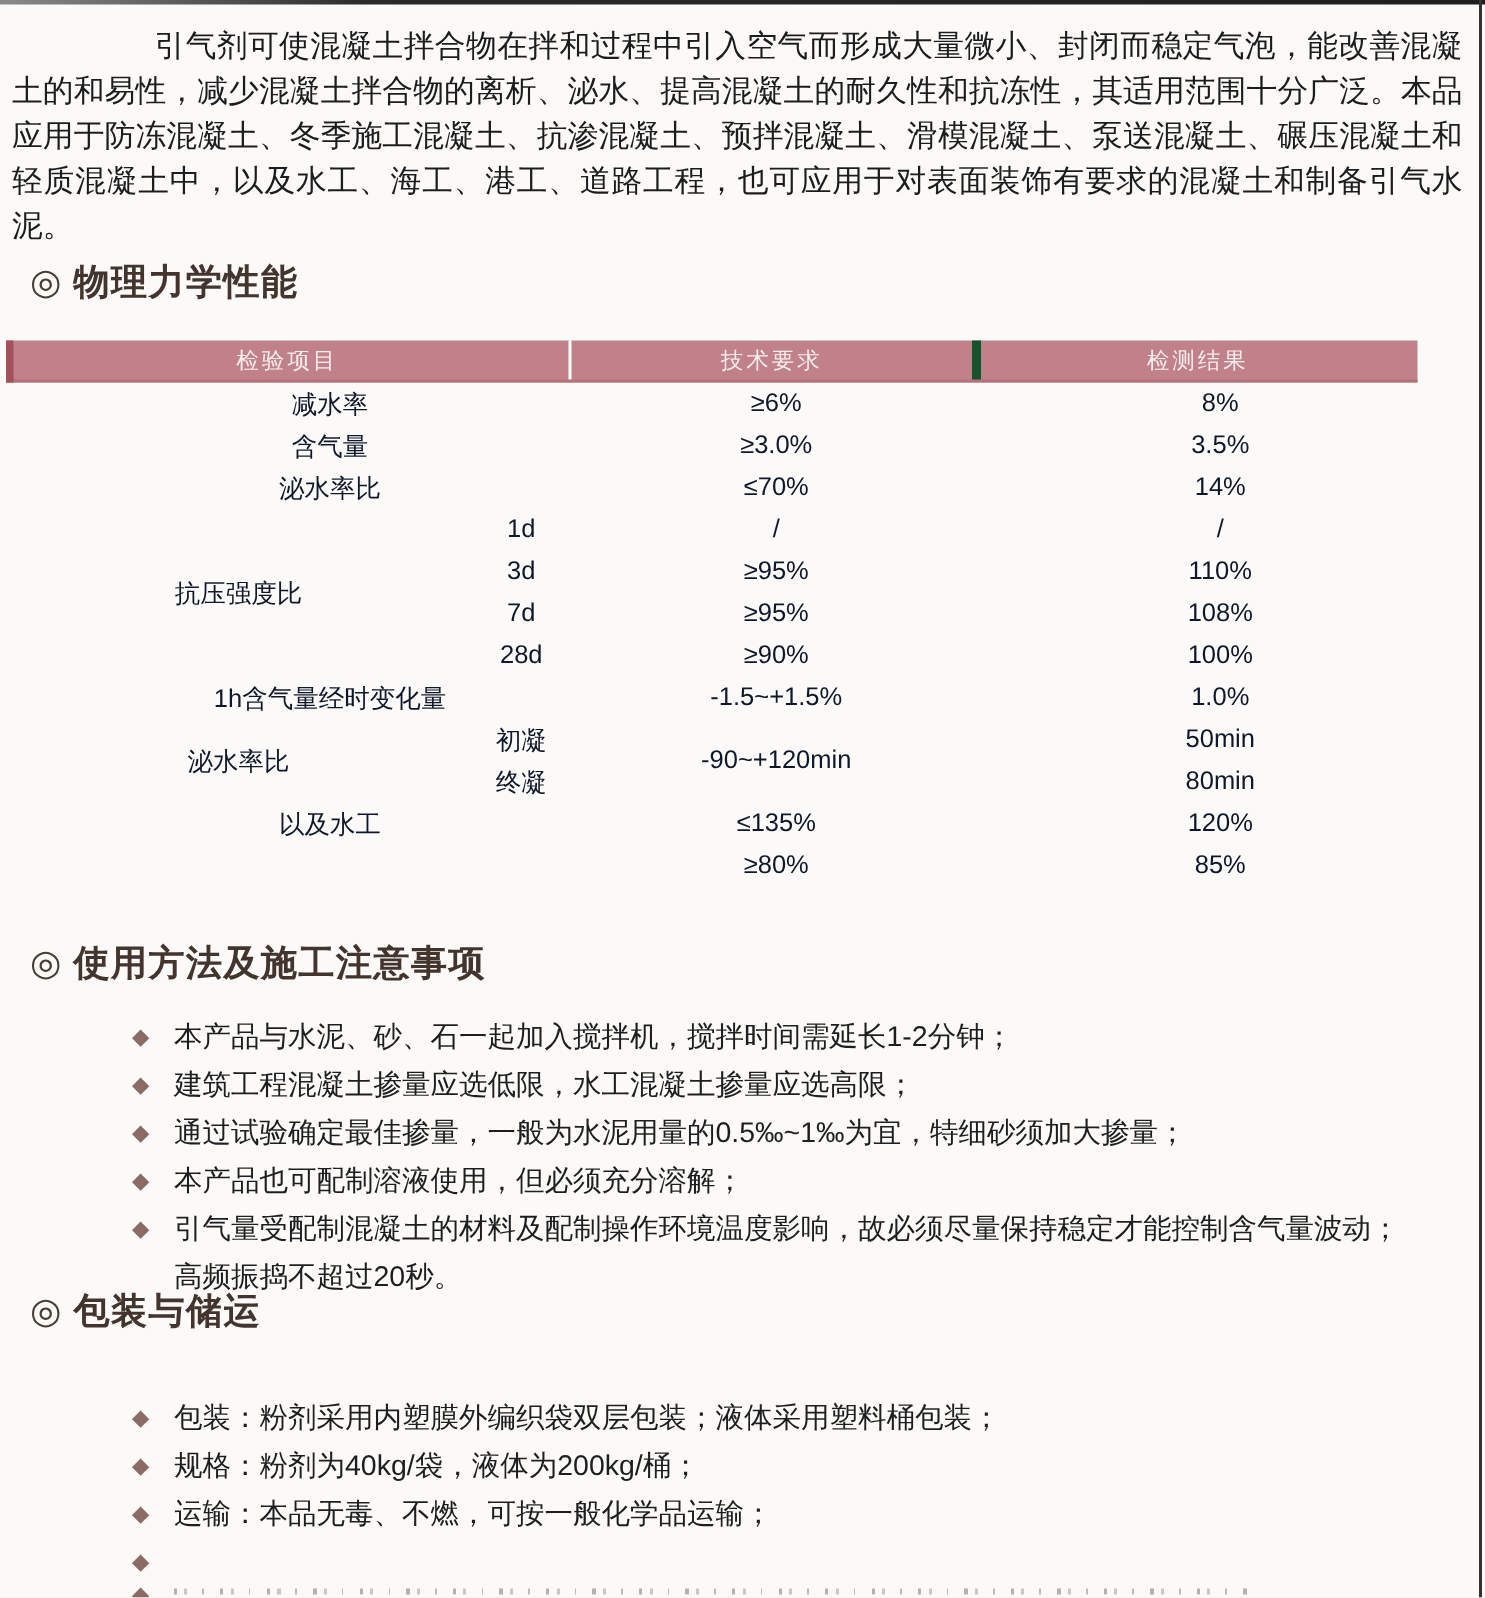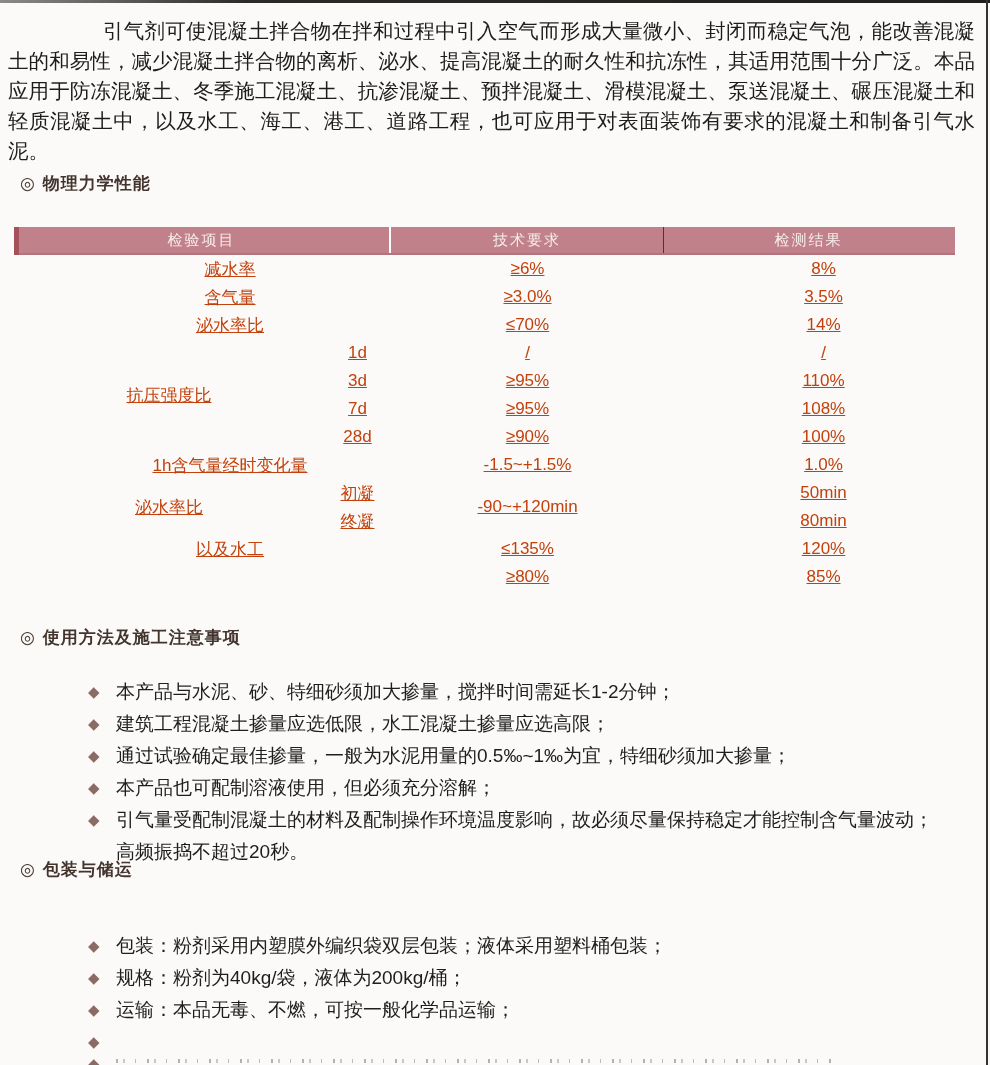--- a/index.html
+++ b/index.html
@@ -24,41 +24,41 @@
   .intro{
     position:absolute;left:8px;top:16px;width:967px;
     font-size:20.5px;line-height:30px;
     text-align:justify;text-indent:95px;
     color:#1c1c1c;margin:0;
   }
 
   
   .heading{
     position:absolute;left:20px;
-    font-size:17px;font-weight:bold;color:#43352e;
+    font-size:24px;font-weight:bold;color:#43352e;
     letter-spacing:1px;white-space:nowrap;
   }
   .heading .marker{font-weight:normal;margin-right:7px;color:#4a3b33;}
   .h1{top:172px}.h2{top:626px}.h3{top:858px}
 
   
-  .ptable{position:absolute;left:14px;top:227px;width:941px;}
+  .ptable{position:absolute;left:4px;top:227px;width:941px;}
   .thead{display:flex;height:26px;background:#c0818a;
     border-bottom:2px solid #b3737d;position:relative;}
   .thead::before{content:"";position:absolute;left:0;top:0;bottom:-2px;width:5px;background:#a5515c;}
   .th{display:flex;align-items:center;justify-content:center;
     color:#f7ecec;font-size:15px;letter-spacing:2px;box-sizing:border-box;}
   .th1{width:377px;border-right:2px solid #fff;}
-  .th2{width:273px;border-right:1px solid #14532d;}
+  .th2{width:273px;border-right:6px solid #14532d;}
   .th3{width:289px;font-family:Liberation Mono, monospace;}
   .tbody{
     display:grid;
     grid-template-columns:310px 67px 273px 291px;
     grid-auto-rows:28px;
-    font-size:17px;color:#c2410c;text-decoration:underline;
+    font-size:17px;color:#0f172a;
   }
   .cell{display:flex;align-items:center;justify-content:center;}
   .lab{grid-column:1 / 3;padding-left:55px;}
   .labm{grid-column:1;}
   .sub{grid-column:2;}
   .v2{grid-column:3;}
   .v3{grid-column:4;padding-left:28px;}
   .rspan4{grid-row:span 4;}
   .rspan2{grid-row:span 2;}
 
@@ -149,21 +149,21 @@
       <div class="cell v2">≥80%</div>
       <div class="cell v3">85%</div>
     </div>
   </div>
 
   <div class="heading h2">
     <span class="marker">◎</span><span>使用方法及施工注意事项</span>
   </div>
 
   <ul class="blist ul1">
-    <li><span class="diamond">◆</span><span class="txt">本产品与水泥、砂、特细砂须加大掺量，搅拌时间需延长1-2分钟；</span></li>
+    <li><span class="diamond">◆</span><span class="txt">本产品与水泥、砂、石一起加入搅拌机，搅拌时间需延长1-2分钟；</span></li>
     <li><span class="diamond">◆</span><span class="txt">建筑工程混凝土掺量应选低限，水工混凝土掺量应选高限；</span></li>
     <li><span class="diamond">◆</span><span class="txt">通过试验确定最佳掺量，一般为水泥用量的0.5‰~1‰为宜，特细砂须加大掺量；</span></li>
     <li><span class="diamond">◆</span><span class="txt">本产品也可配制溶液使用，但必须充分溶解；</span></li>
     <li><span class="diamond">◆</span><span class="txt">引气量受配制混凝土的材料及配制操作环境温度影响，故必须尽量保持稳定才能控制含气量波动；
 高频振捣不超过20秒。</span></li>
   </ul>
 
   <div class="heading h3">
     <span class="marker">◎</span><span>包装与储运</span>
   </div>

